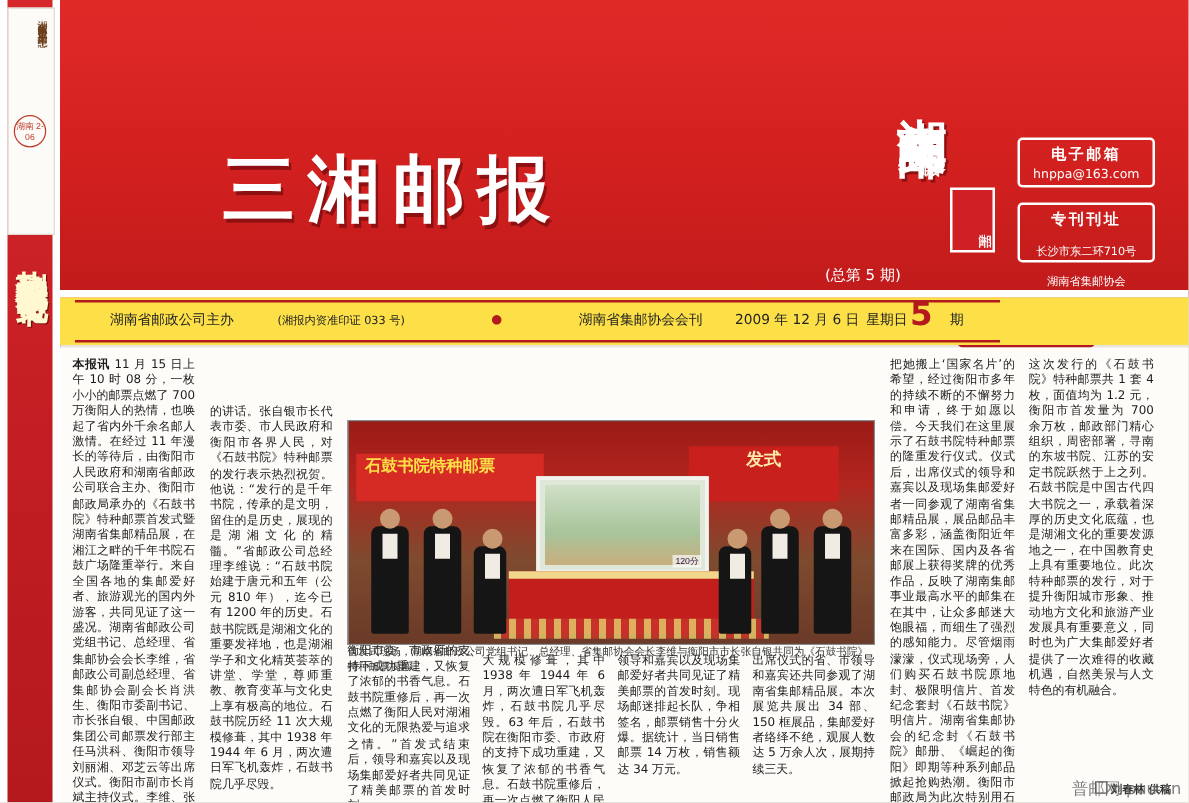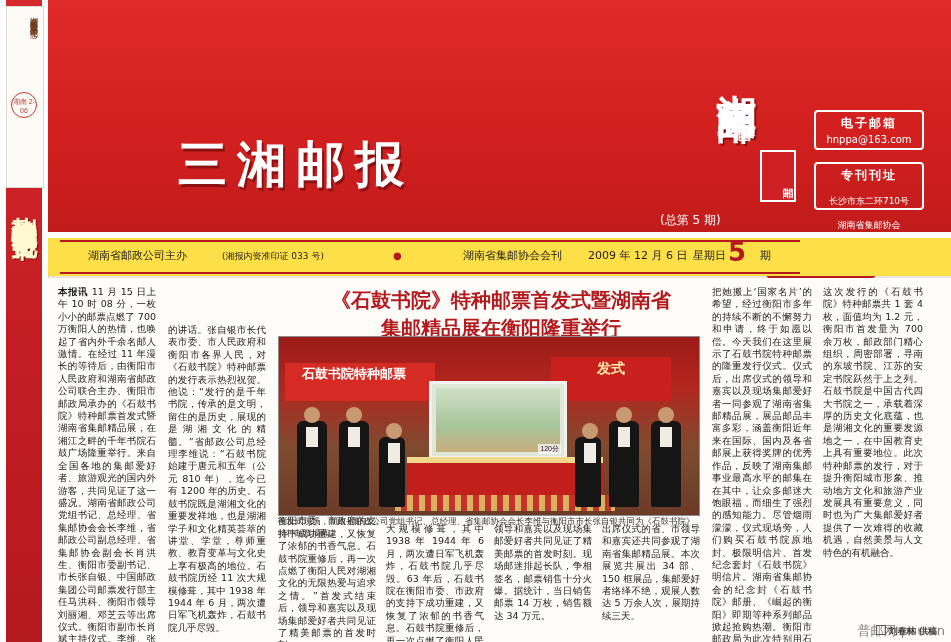--- a/index.html
+++ b/index.html
@@ -21,22 +21,22 @@
     box-sizing:border-box;}
   .strip-big{position:absolute;left:8px;top:196px;width:34px;height:420px;
     writing-mode:vertical-rl;text-orientation:upright;color:#fff8d0;font-size:26px;line-height:34px;
     font-family:"DejaVu Serif",serif;font-weight:bold;letter-spacing:2px;
     text-shadow:1px 1px 0 #7c0d10;}
 
   
   .masthead{position:absolute;left:48px;top:0;width:903px;height:238px;
     background:linear-gradient(180deg,#e02a28 0%,#d2201f 55%,#c11b1b 100%);}
   .masthead .paper-white{position:absolute;left:0;top:232px;width:903px;height:6px;background:#fff;}
-  .title-cn{position:absolute;left:130px;top:124px;width:420px;height:92px;
-    font-family:Liberation Mono, monospace;font-size:49px;font-weight:bold;color:#ffffff;letter-spacing:10px;
+  .title-cn{position:absolute;left:130px;top:108px;width:420px;height:92px;
+    font-family:Liberation Sans, sans-serif;font-size:58px;font-weight:bold;color:#ffffff;letter-spacing:10px;
     text-shadow:2px 3px 0 #8d1113;line-height:88px;}
   .title-sub{position:absolute;left:600px;top:62px;width:115px;height:140px;
     writing-mode:vertical-rl;text-orientation:upright;color:#ffffff;font-size:40px;line-height:52px;
     font-family:"DejaVu Serif",serif;font-weight:bold;letter-spacing:3px;text-shadow:2px 2px 0 #8d1113;}
   .title-sub2{position:absolute;left:688px;top:118px;color:#fff;font-size:13px;line-height:16px;
     writing-mode:vertical-rl;text-orientation:upright;font-family:"DejaVu Sans",sans-serif;}
   .seal{position:absolute;left:712px;top:150px;width:36px;height:52px;background:#cf2026;
     border:2px solid #fff;color:#fff;font-size:11px;line-height:13px;text-align:center;padding-top:4px;
     box-sizing:border-box;writing-mode:vertical-rl;text-orientation:upright;font-family:"DejaVu Serif",serif;}
 
@@ -79,22 +79,22 @@
   #c6{left:554px;top:245px;width:98px;height:113px;}
   #c7{left:664px;top:8px;width:100px;height:350px;}
   #c8{left:775px;top:8px;width:100px;height:350px;}
   .col .lead{font-weight:bold;}
 
   .photo{position:absolute;left:230px;top:58px;width:420px;height:178px;
     border:1px solid #8a8a8a;overflow:hidden;background:#5a4436;}
   .ph-bg{position:absolute;inset:0;background:
      linear-gradient(180deg,#9b1b17 0%,#b3251f 28%,#7e4b2f 62%,#6b3a28 100%);}
   .ph-banner{position:absolute;left:6px;top:26px;width:150px;height:38px;background:#d62a24;
-    color:#ffffff;font-size:13px;font-family:"DejaVu Serif",serif;font-weight:bold;line-height:18px;
-    padding:2px 17px;box-sizing:border-box;}
+    color:#fde047;font-size:13px;font-family:"DejaVu Serif",serif;font-weight:bold;line-height:18px;
+    padding:2px 7px;box-sizing:border-box;}
   .ph-banner2{position:absolute;left:272px;top:20px;width:120px;height:44px;background:#c8201c;
     color:#ffe9a8;font-size:14px;font-family:"DejaVu Serif",serif;font-weight:bold;line-height:21px;
     text-align:center;padding-top:1px;box-sizing:border-box;}
   .ph-screen{position:absolute;left:150px;top:44px;width:132px;height:72px;background:#dfe7d8;
     border:3px solid #f2f2ee;}
   .ph-screen .inner{position:absolute;inset:4px;background:linear-gradient(180deg,#cfe0c6,#a8c49a 60%,#c8ae7e);}
   .ph-screen .lbl{position:absolute;right:3px;bottom:2px;font-size:7px;color:#214;background:#ffffffaa;padding:0 2px;}
   .ph-table{position:absolute;left:128px;top:120px;width:196px;height:44px;background:#c21f1c;
     border-top:6px solid #f0d78c;}
   .ph-person{position:absolute;bottom:8px;width:30px;height:86px;background:#151515;border-radius:6px 6px 2px 2px;}
@@ -159,24 +159,20 @@
     <div class="item" id="ib3">●</div>
     <div class="item" id="ib4">湖南省集邮协会会刊</div>
     <div class="item" id="ib5">2009 年 12 月 6 日</div>
     <div class="item" id="ib6">星期日</div>
     <div class="item" id="ib7">5</div>
     <div class="item" id="ib8">期</div>
   </div>
 
   <div class="body">
 
-    <div class="headline">
-      <div>《石鼓书院》特种邮票首发式暨湖南省</div>
-      <div>集邮精品展在衡阳隆重举行</div>
-    </div>
 
     <div class="col" id="c1">
       <span class="lead">本报讯</span>
       <span>11 月 15 日上午 10 时 08 分，一枚小小的邮票点燃了 700 万衡阳人的热情，也唤起了省内外千余名邮人激情。在经过 11 年漫长的等待后，由衡阳市人民政府和湖南省邮政公司联合主办、衡阳市邮政局承办的《石鼓书院》特种邮票首发式暨湖南省集邮精品展，在湘江之畔的千年书院石鼓广场隆重举行。来自全国各地的集邮爱好者、旅游观光的国内外游客，共同见证了这一盛况。湖南省邮政公司党组书记、总经理、省集邮协会会长李维，省邮政公司副总经理、省集邮协会副会长肖洪生、衡阳市委副书记、市长张自银、中国邮政集团公司邮票发行部主任马洪科、衡阳市领导刘丽湘、邓芝云等出席仪式。衡阳市副市长肖斌主持仪式。李维、张自银共同为《石鼓书院》特种邮票揭幕，马洪科、李维致辞。</span>
     </div>
     <div class="col" id="c2">的讲话。张自银市长代表市委、市人民政府和衡阳市各界人民，对《石鼓书院》特种邮票的发行表示热烈祝贺。他说：“发行的是千年书院，传承的是文明，留住的是历史，展现的是湖湘文化的精髓。”省邮政公司总经理李维说：“石鼓书院始建于唐元和五年（公元 810 年），迄今已有 1200 年的历史。石鼓书院既是湖湘文化的重要发祥地，也是湖湘学子和文化精英荟萃的讲堂、学堂，尊师重教、教育变革与文化史上享有极高的地位。石鼓书院历经 11 次大规模修葺，其中 1938 年 1944 年 6 月，两次遭日军飞机轰炸，石鼓书院几乎尽毁。</div>
     <div class="col" id="c3">2007 年，石鼓书院在衡阳市委、市政府的支持下成功重建，又恢复了浓郁的书香气息。石鼓书院重修后，再一次点燃了衡阳人民对湖湘文化的无限热爱与追求之情。”首发式结束后，领导和嘉宾以及现场集邮爱好者共同见证了精美邮票的首发时刻。</div>
     <div class="col" id="c4">大规模修葺，其中 1938 年 1944 年 6 月，两次遭日军飞机轰炸，石鼓书院几乎尽毁。63 年后，石鼓书院在衡阳市委、市政府的支持下成功重建，又恢复了浓郁的书香气息。石鼓书院重修后，再一次点燃了衡阳人民对湖湘文化的热爱。</div>
     <div class="col" id="c5">领导和嘉宾以及现场集邮爱好者共同见证了精美邮票的首发时刻。现场邮迷排起长队，争相签名，邮票销售十分火爆。据统计，当日销售邮票 14 万枚，销售额达 34 万元。</div>
     <div class="col" id="c6">出席仪式的省、市领导和嘉宾还共同参观了湖南省集邮精品展。本次展览共展出 34 部、150 框展品，集邮爱好者络绎不绝，观展人数达 5 万余人次，展期持续三天。</div>

